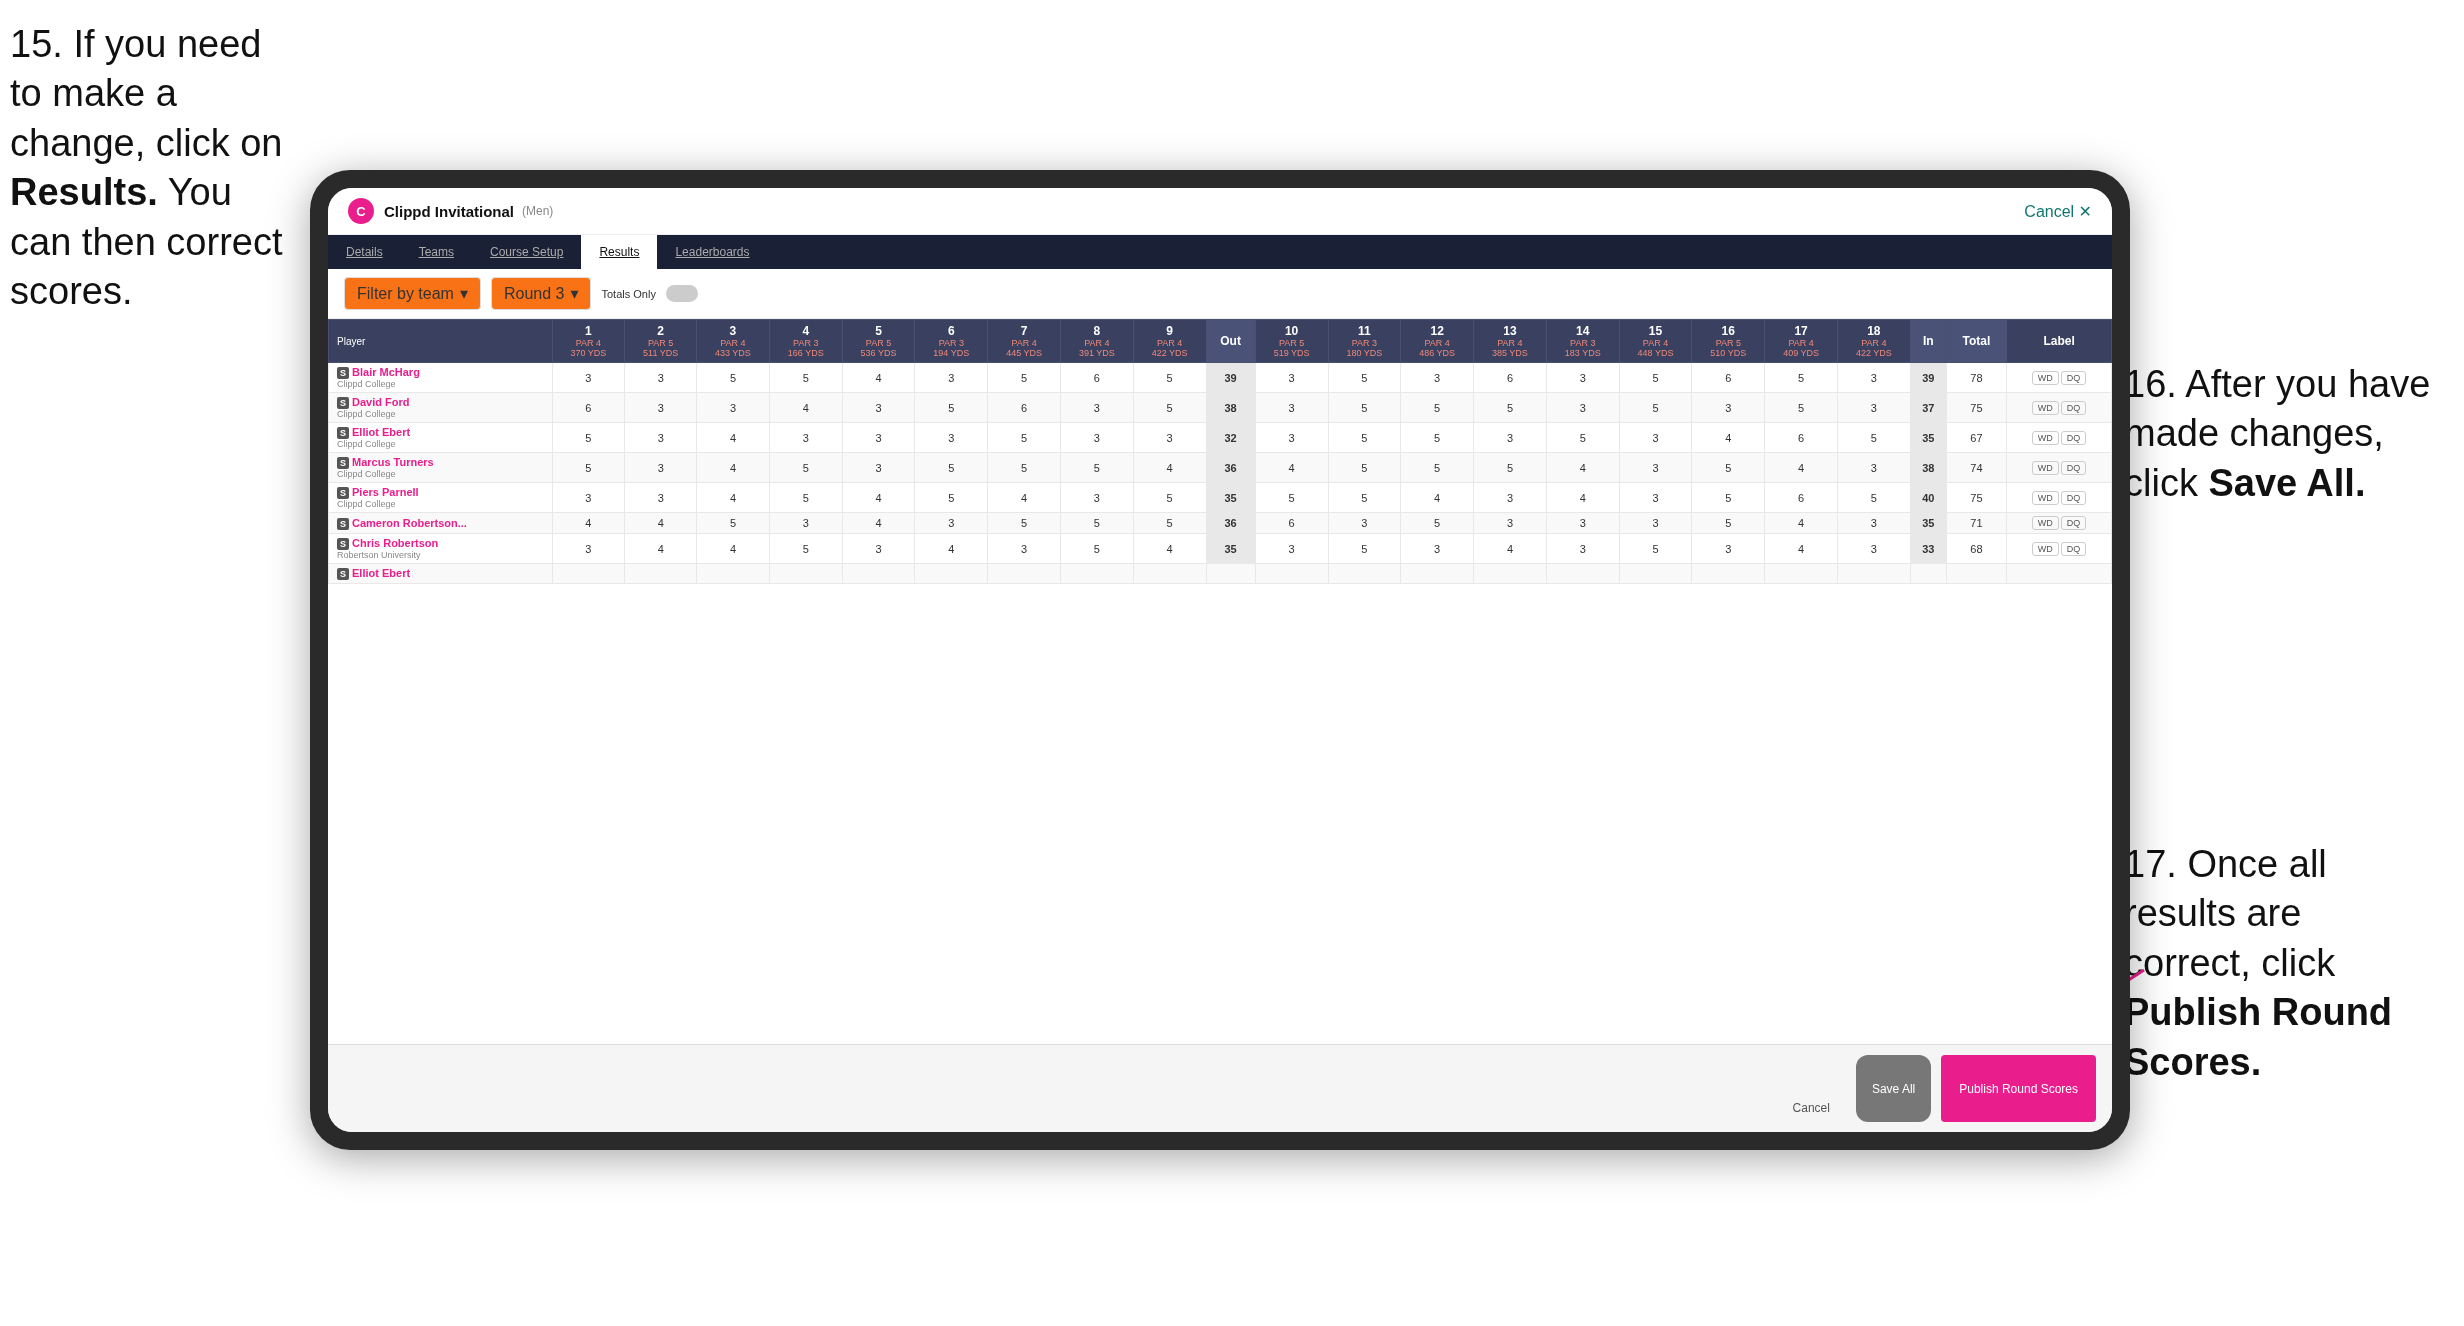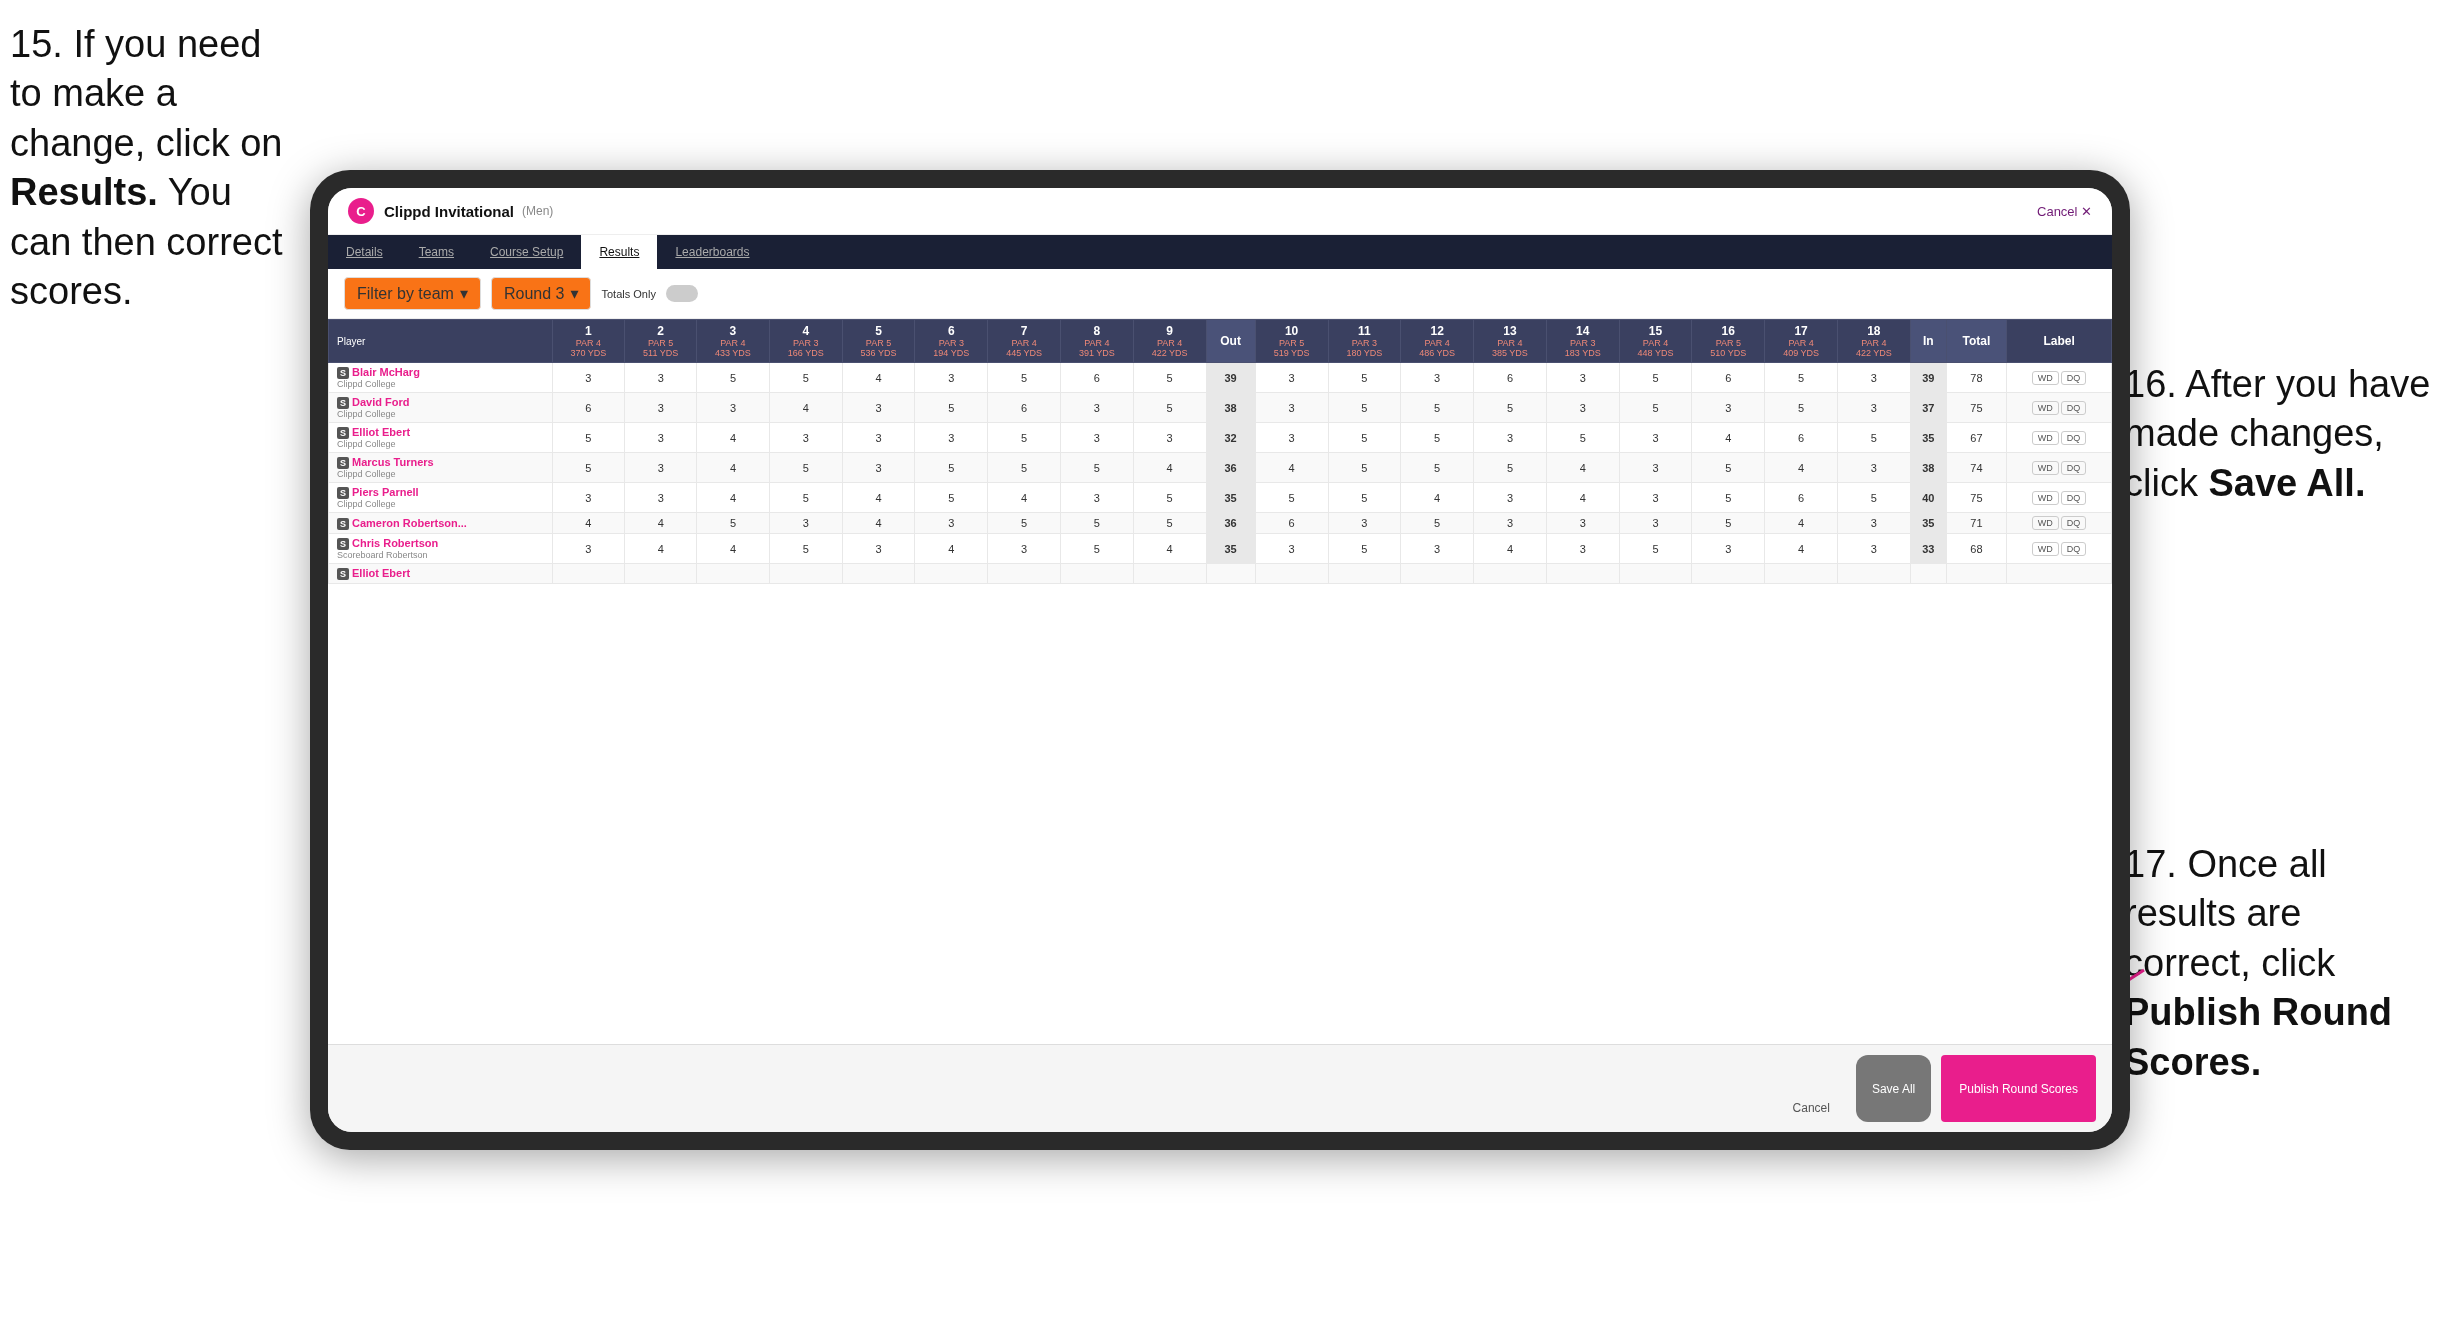--- a/index.html
+++ b/index.html
@@ -166,22 +166,22 @@
     }
 
     .tournament-subtitle {
       font-size: 12px;
       color: #888;
       margin-left: 8px;
     }
 
     .cancel-btn {
       margin-left: auto;
-      font-size: 13px;
-      color: #701a75;
+      font-size: 16px;
+      color: #0f766e;
       cursor: pointer;
     }
 
     
     .sub-tabs {
       background: #1a2035;
       display: flex;
       gap: 0;
       flex-shrink: 0;
     }
@@ -665,21 +665,21 @@
               <td>5</td>
               <td>4</td>
               <td>3</td>
               <td class="out-in-col">35</td>
               <td>71</td>
               <td><span class="label-btn">WD</span><span class="label-btn">DQ</span></td>
             </tr>
             <tr>
               <td class="player-cell">
                 <div class="player-name"><span class="player-badge">S</span>Chris Robertson</div>
-                <div class="player-team">Scoreboard Robertson</div>
+                <div class="player-team">Robertson University</div>
               </td>
               <td>3</td>
               <td>4</td>
               <td>4</td>
               <td>5</td>
               <td>3</td>
               <td>4</td>
               <td>3</td>
               <td>5</td>
               <td>4</td>

